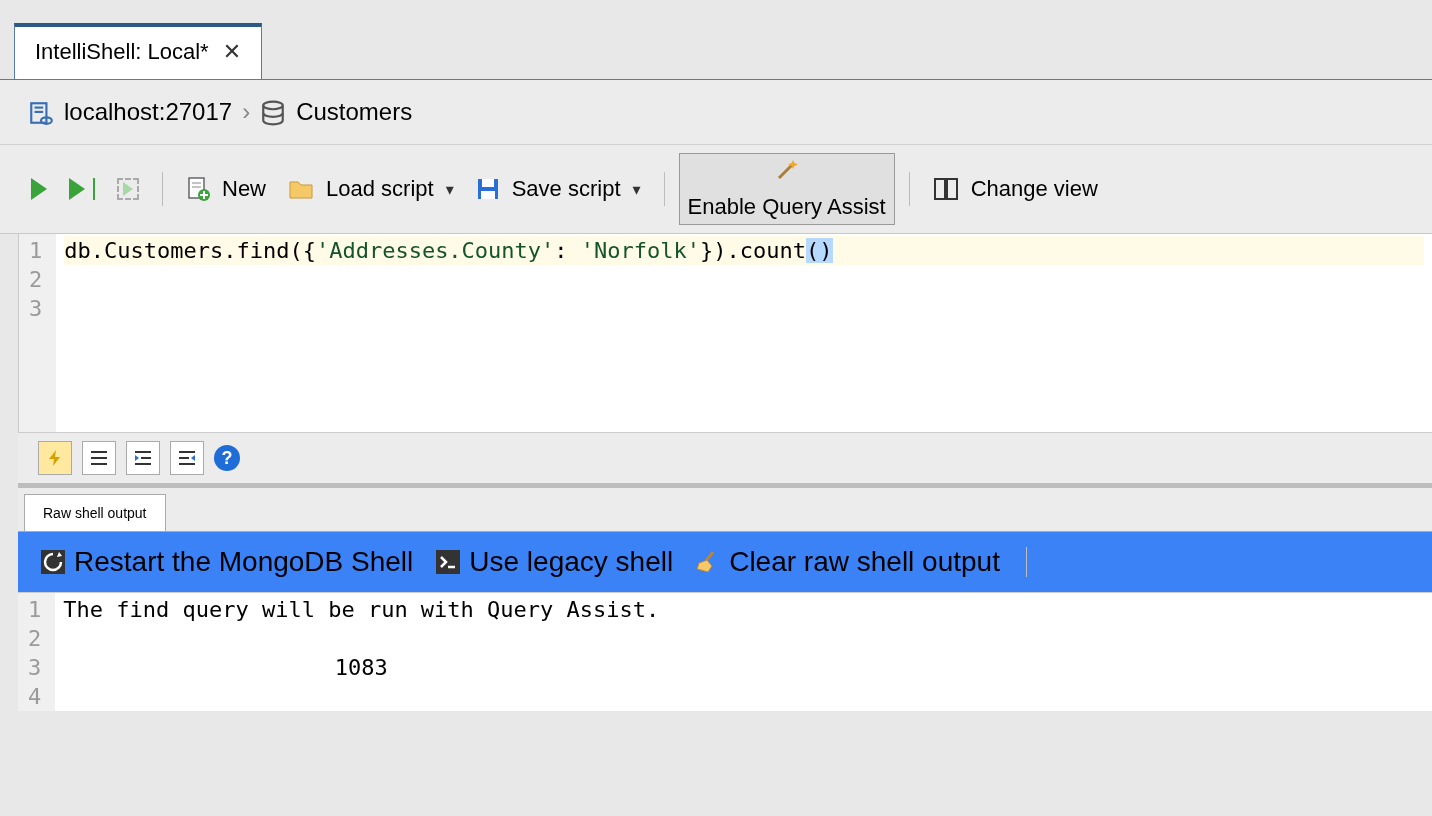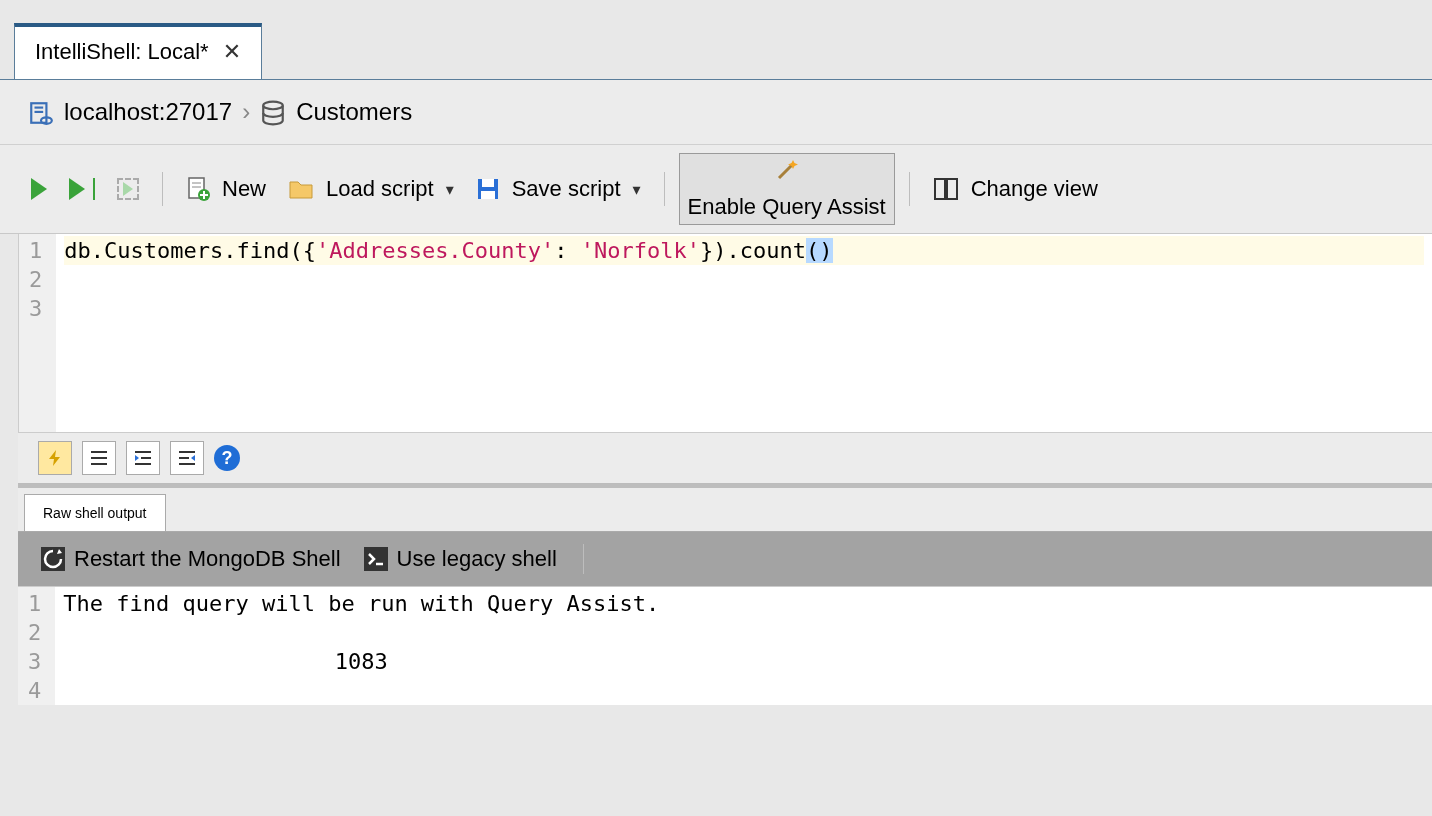--- a/index.html
+++ b/index.html
@@ -98,21 +98,21 @@
   .gutter {
     background: #f0f0f0;
     color: #9a9a9a;
     text-align: right;
     padding: 2px 14px 0 10px;
     user-select: none;
     line-height: 29px;
   }
   .code { padding: 2px 8px 0 8px; white-space: pre; line-height:29px; flex:1; }
   .code .hl-line { background:#fffbe6; display:block; }
-  .code .s-str { color:#be185d; }
+  .code .s-str { color:#14532d; }
   .code .s-parens { background:#b7d9ff; }
 
   
   .mini-toolbar {
     display:flex; align-items:center; gap:10px;
     padding:8px 20px; border-top:1px solid #ccc;
     margin-left:18px; background:#ececec;
     border-bottom:1px solid #bcbcbc;
   }
   .mini-btn {
@@ -133,22 +133,22 @@
   .output-panel { margin-left:18px; border-top:4px solid #bdbdbd; }
   .output-tabs {
     display:flex; background:#ececec; border-bottom:1px solid #aaa;
   }
   .output-tab {
     background:#fff; border:1px solid #aaa; border-bottom:none;
     padding:10px 18px; font-size:14px; margin-top:6px; margin-left:6px;
   }
   .output-toolbar {
     display:flex; align-items:center; gap:10px;
-    padding:10px 16px; background:#a3a3a3; border-bottom:1px solid #ccc;
-    font-size:22px;
+    padding:10px 16px; background:#3b82f6; border-bottom:1px solid #ccc;
+    font-size:28px;
   }
   .ot-sep { width:1px; height:30px; background:#bdbdbd; margin:0 10px; }
   .ot-btn { display:inline-flex; align-items:center; gap:8px; padding:4px 6px; cursor:pointer; }
 
   .output-body {
     display:flex; background:#fff;
     font-family:"Menlo","Consolas",monospace; font-size:22px;
   }
   .out-gutter {
     background:#f0f0f0; color:#9a9a9a;
@@ -332,20 +332,29 @@
       <span>
         <svg width="26" height="26" viewBox="0 0 26 26">
             <rect x="1" y="1" width="24" height="24" fill="#333"></rect>
             <path d="M6 8l5 5-5 5" fill="none" stroke="#fff" stroke-width="2.5"></path>
             <line x1="13" y1="18" x2="20" y2="18" stroke="#fff" stroke-width="2.5"></line>
           </svg>
       </span>
       <span>Use legacy shell</span>
     </span>
 
+    <span class="ot-btn">
+      <span>
+        <svg width="26" height="26" viewBox="0 0 26 26">
+            <line x1="18" y1="3" x2="11" y2="12" stroke="#b8863a" stroke-width="3"></line>
+            <path d="M4 14l8-3 5 6-4 6-11-3z" fill="#f5c868" stroke="#b8863a"></path>
+          </svg>
+      </span>
+      <span>Clear raw shell output</span>
+    </span>
 
     <span class="ot-sep"></span>
 
   </div>
 
   <div class="output-body">
     <div class="out-gutter">
       <div>1</div>
       <div>2</div>
       <div>3</div>

